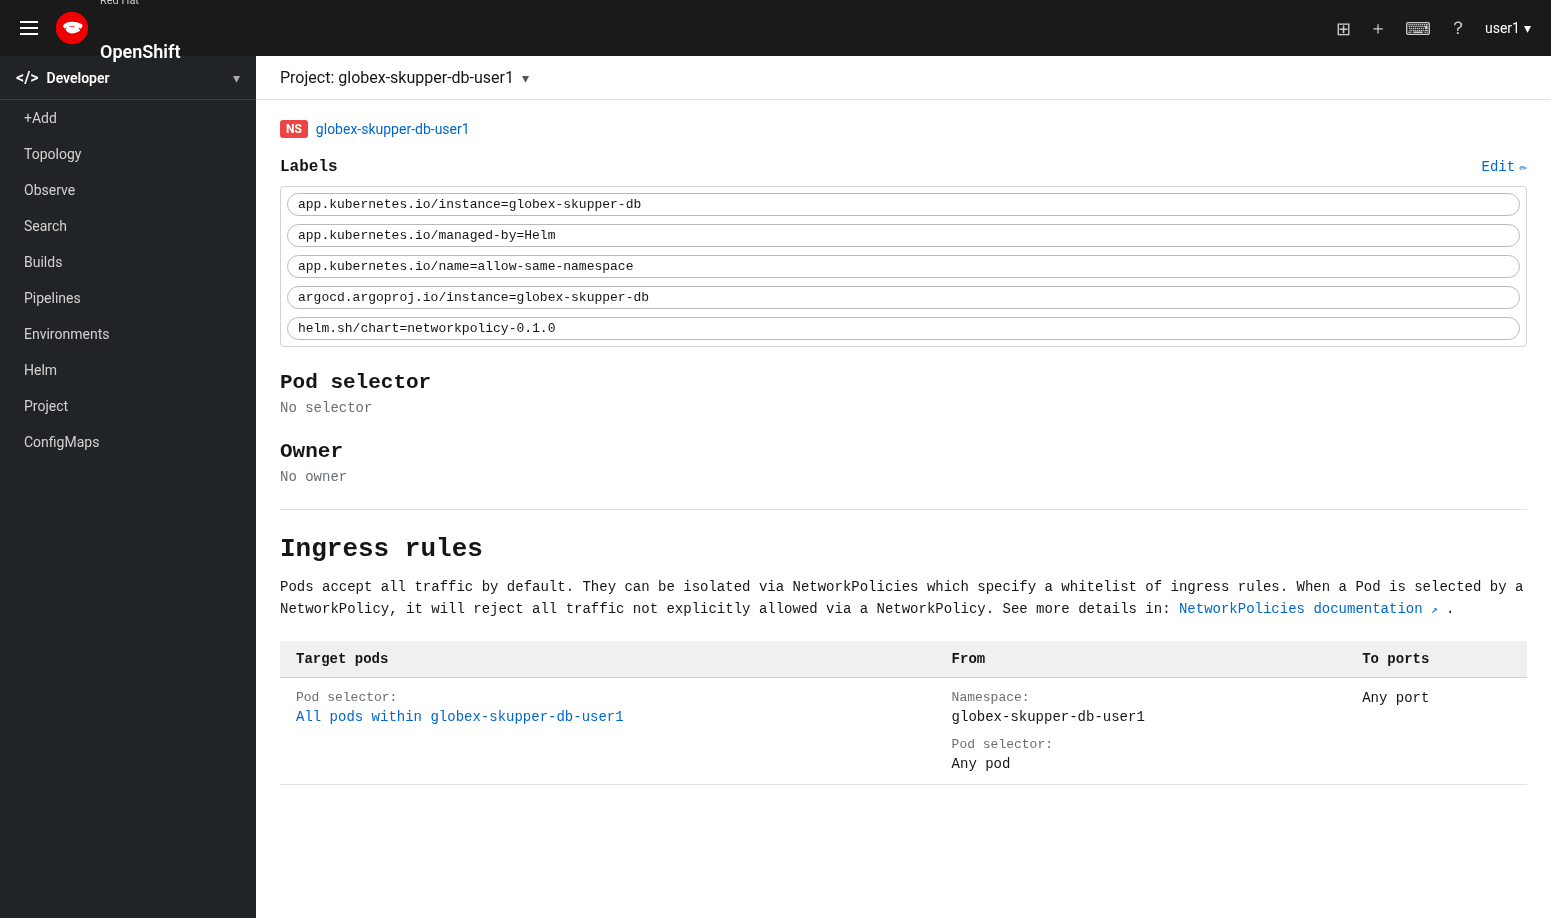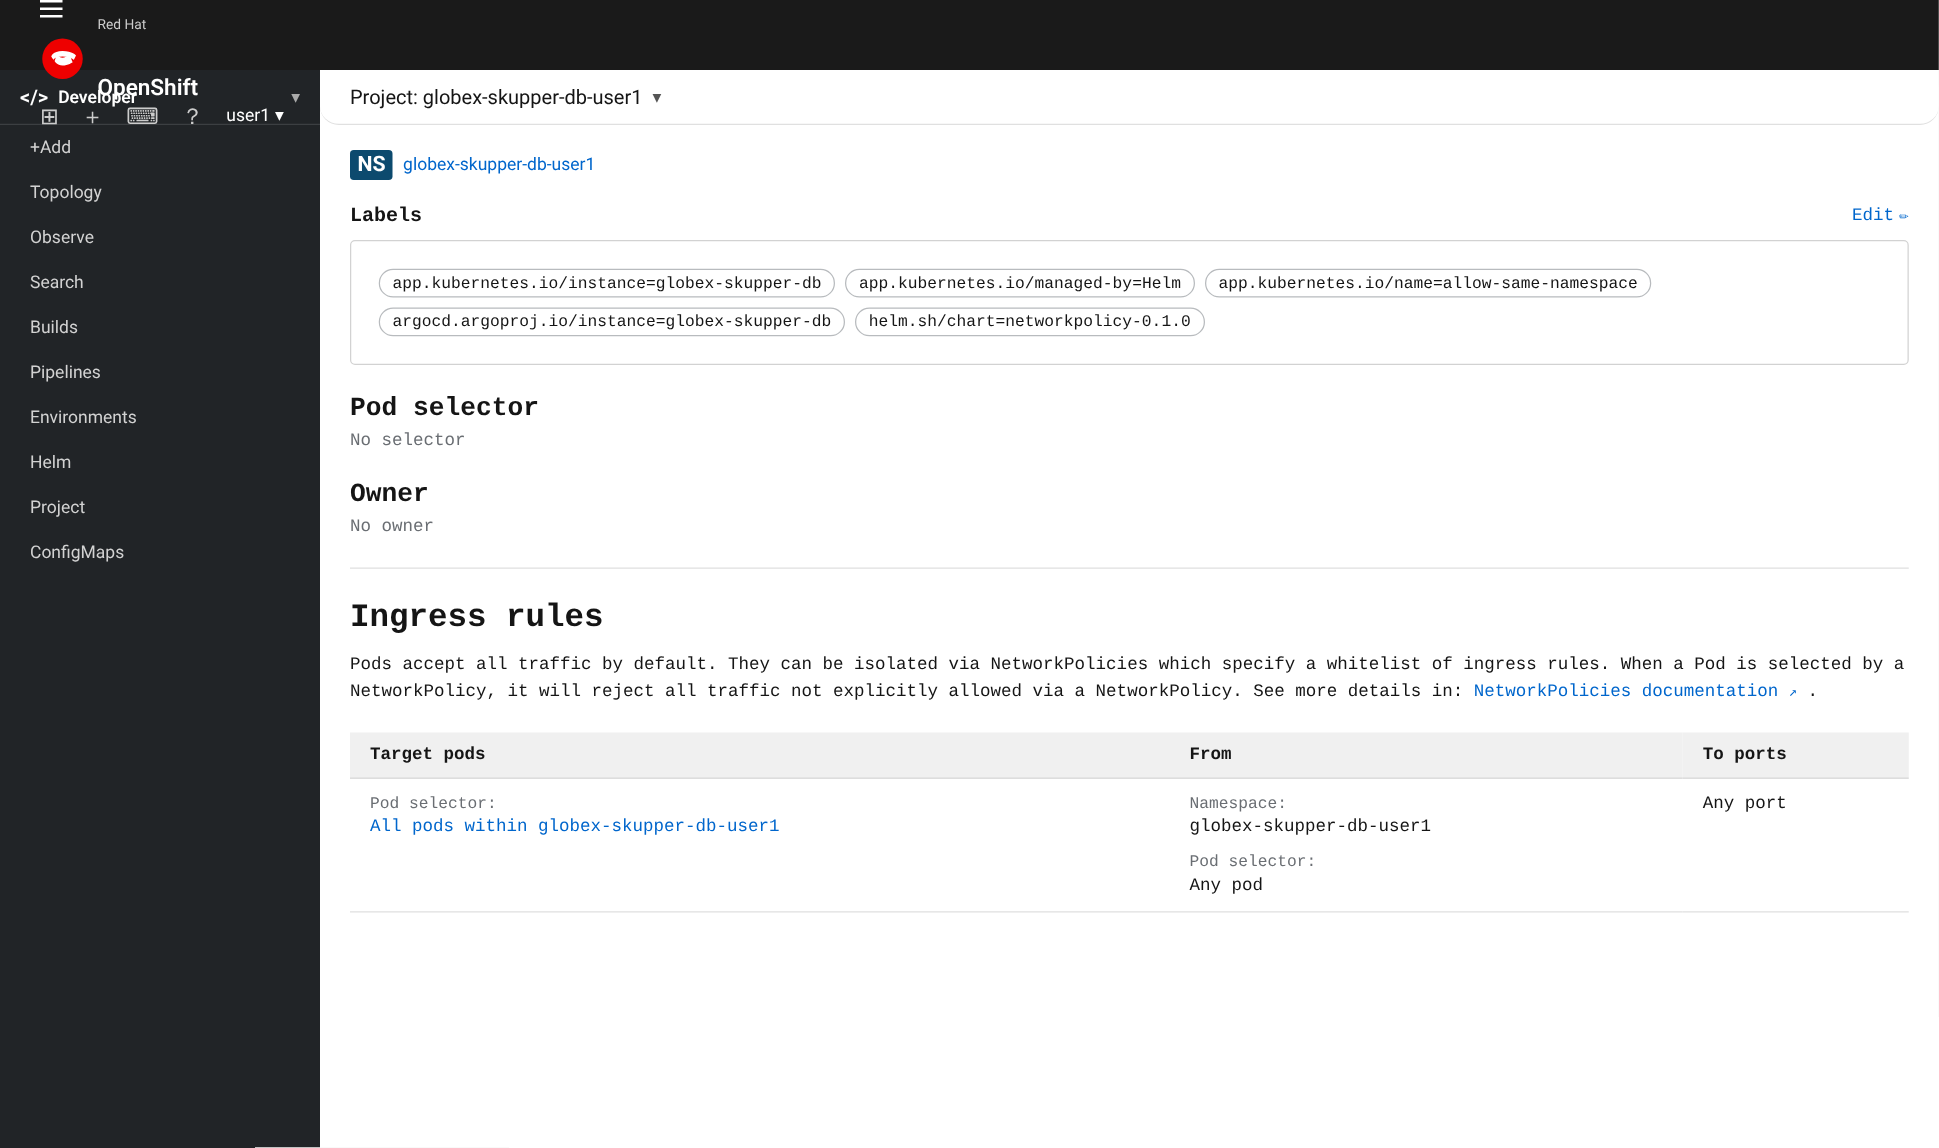--- a/index.html
+++ b/index.html
@@ -4,25 +4,24 @@
   <style>
     * { margin: 0; padding: 0; box-sizing: border-box; }
     body { font-family: -apple-system, BlinkMacSystemFont, 'Segoe UI', Roboto, sans-serif; font-size: 14px; background: #f0f0f0; display: flex; flex-direction: column; height: 918px; overflow: hidden; }
 
     
     .topnav {
       background: #1a1a1a;
       color: #fff;
       height: 56px;
       display: flex;
-      align-items: flex-start;
-      padding: 0 32px;
+      align-items: center;
+      padding: 0 20px;
       flex-shrink: 0;
       z-index: 100;
-      flex-direction: column;
     }
     .topnav-brand {
       display: flex;
       align-items: center;
       gap: 10px;
       margin-right: 24px;
     }
     .topnav-brand-text {
       line-height: 1.1;
     }
@@ -114,21 +113,20 @@
     }
 
     
     .project-header {
       display: flex;
       align-items: center;
       padding: 12px 24px;
       border-bottom: 1px solid #e0e0e0;
       background: #fff;
       flex-shrink: 0;
-      border-radius: 15px;
     }
     .project-header-title {
       font-size: 16px;
       font-weight: 400;
       color: #151515;
     }
     .project-header-dropdown {
       margin-left: 8px;
       cursor: pointer;
       color: #555;
@@ -141,23 +139,23 @@
     }
 
     
     .ns-badge-row {
       display: flex;
       align-items: center;
       gap: 8px;
       margin-bottom: 20px;
     }
     .ns-badge {
-      background: #0c4a6e;
+      background: #ef4444;
       color: #fff;
-      font-size: 17px;
+      font-size: 12px;
       font-weight: 700;
       padding: 2px 6px;
       border-radius: 3px;
     }
     .ns-link {
       color: #0066cc;
       text-decoration: none;
       font-size: 14px;
     }
 
@@ -184,24 +182,25 @@
       display: flex;
       align-items: center;
       gap: 4px;
       cursor: pointer;
     }
 
     
     .labels-container {
       border: 1px solid #d2d2d2;
       border-radius: 4px;
-      padding: 22px;
+      padding: 6px;
       display: flex;
       flex-wrap: wrap;
       gap: 8px;
+      flex-direction: column;
     }
     .label-tag {
       border: 1px solid #b8bbbe;
       border-radius: 20px;
       padding: 3px 10px;
       font-size: 13px;
       color: #151515;
     }
 
     

